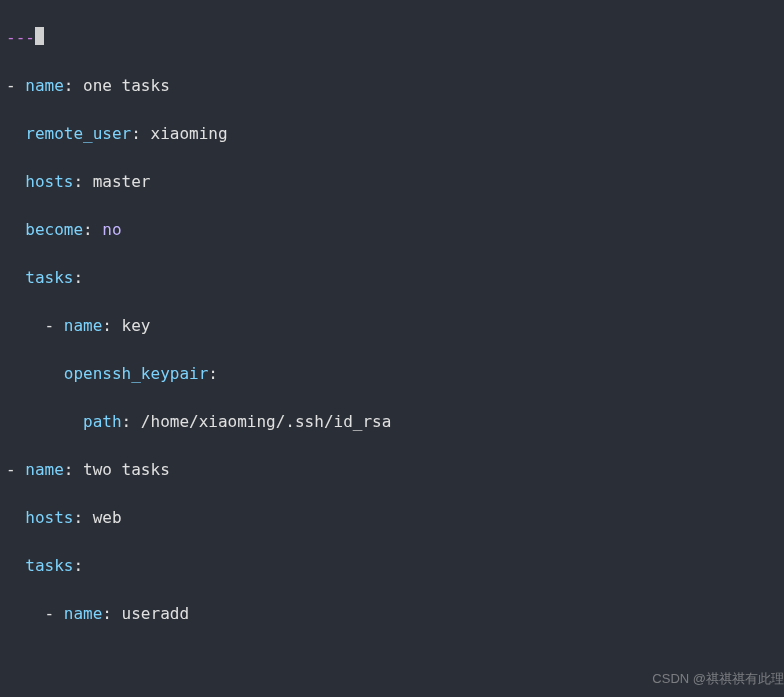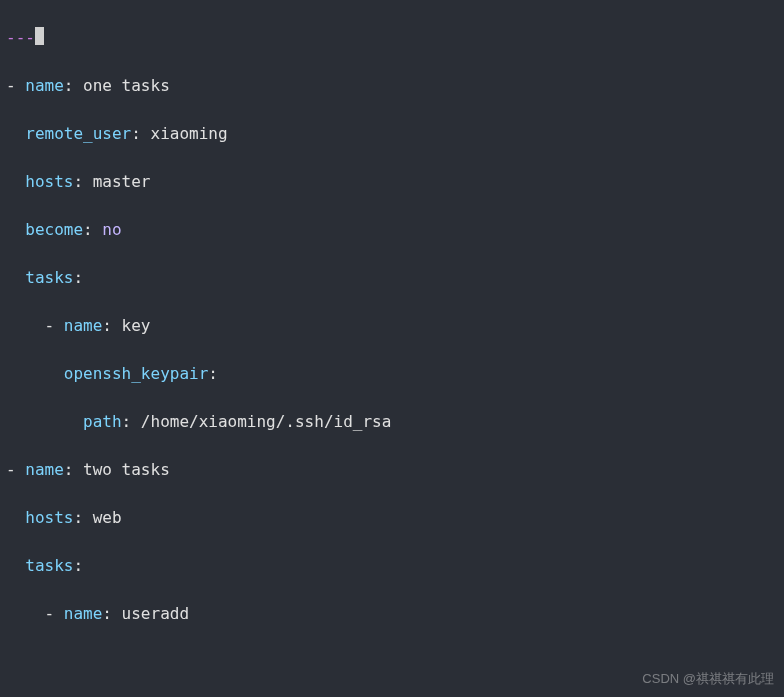--- a/index.html
+++ b/index.html
@@ -25,21 +25,21 @@
   .cursor-block {
     display: inline-block;
     width: 9px;
     height: 18px;
     background: #d0d0d0;
     vertical-align: -2px;
   }
   .watermark {
     position: absolute;
     bottom: 6px;
-    right: 10px;
+    right: 0;
     color: rgba(220,220,220,0.45);
     font-family: sans-serif;
     font-size: 13px;
     pointer-events: none;
   }
 </style>
 </head>
 <body>
 
 <div class="editor">

